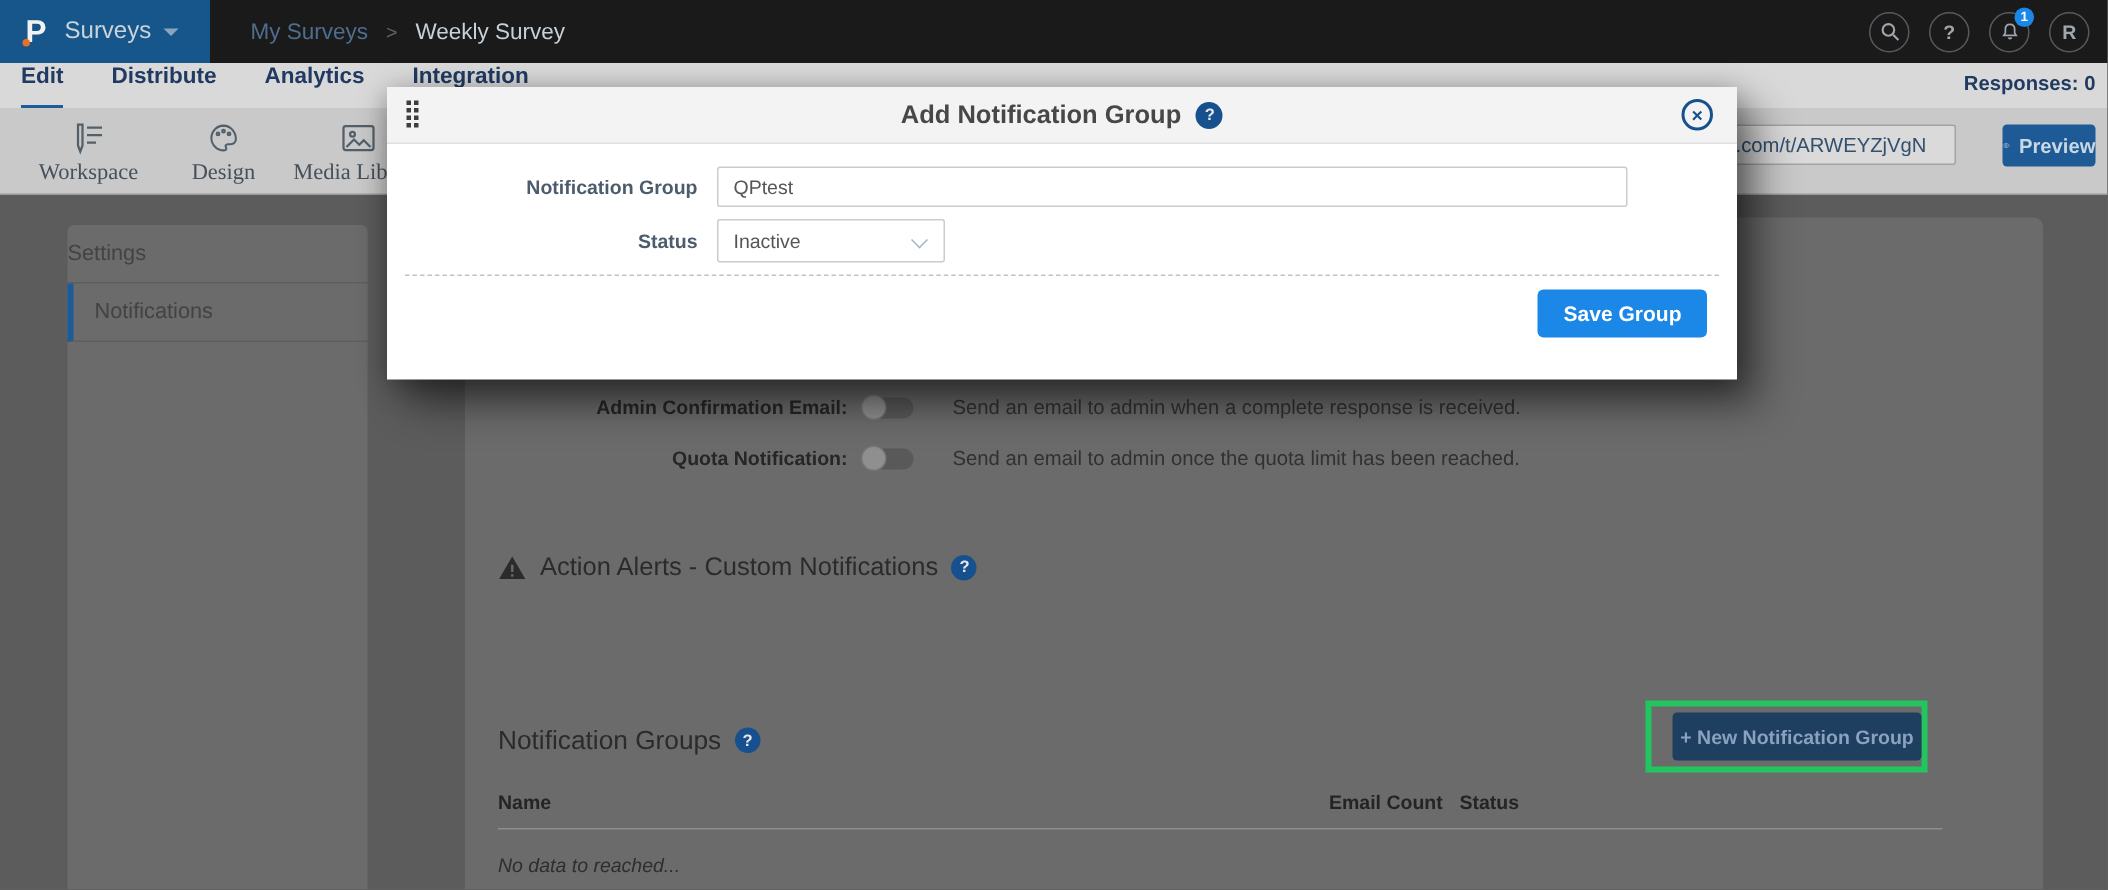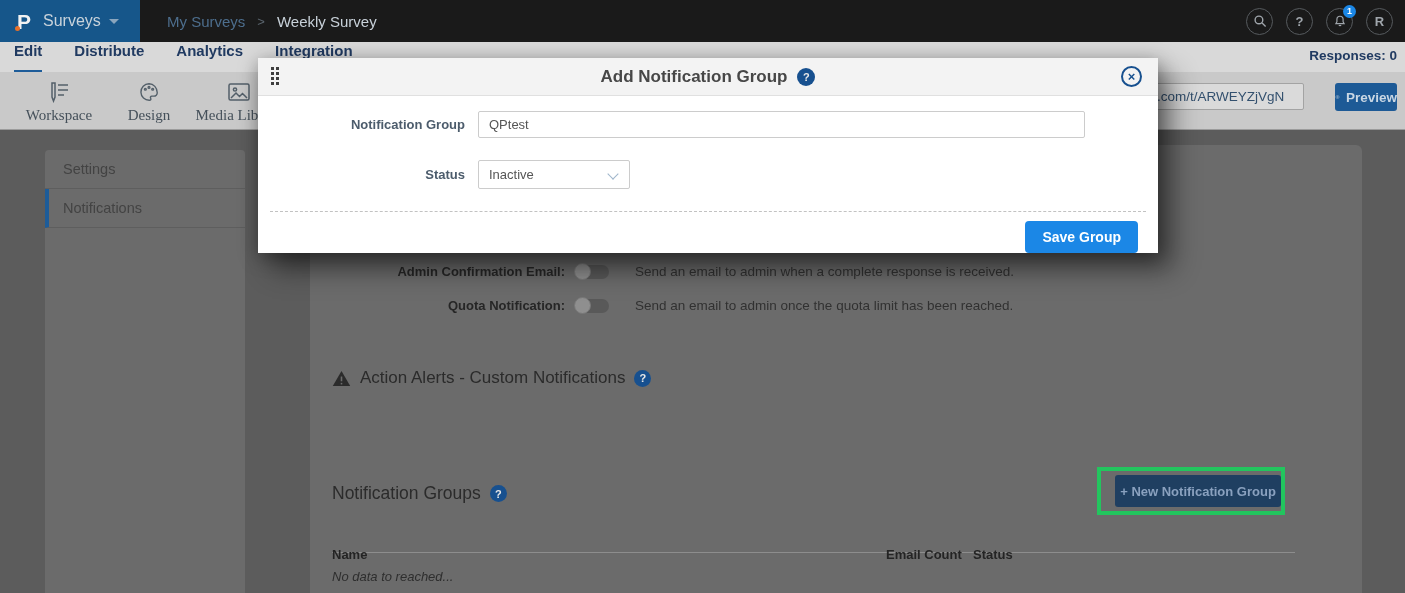--- a/index.html
+++ b/index.html
@@ -32,53 +32,53 @@
   .tools { display:flex; padding-left:14px; }
   .tool { width:90px; padding-top:9px; display:flex; flex-direction:column; align-items:center; gap:4px; color:#4e5a64; cursor:pointer; }
   .tool svg { stroke:#535f69; }
   .tool-label { font-size:15px; color:#45505a; white-space:nowrap;font-family:Liberation Serif, serif; }
   .url-input { position:absolute; right:101px; top:11px; width:168px; height:27px; background:#dadada; border:1px solid #a3a3a3; border-radius:2px; font-size:13.5px; color:#33506e; padding-left:8px; font-family:"Liberation Sans", sans-serif; }
   .preview-btn { position:absolute; right:8px; top:11px; height:28px; width:62px; background:#1d5a96; border:none; border-radius:3px; color:#c9d7e4; font-size:13.5px; font-weight:600; display:flex; align-items:center; justify-content:center; gap:6px; cursor:pointer; }
 
   
   .content { position:absolute; top:130px; left:0; width:100%; height:463px; background:#5c5c5c; z-index:1; }
   .sidebar { position:absolute; left:45px; top:20px; width:200px; height:443px; background:#6b6b6b; border-radius:4px 4px 0 0; }
-  .side-item { height:39px; line-height:39px; padding-left:18px; font-size:14.5px; color:#434343; border-bottom:1px solid #5e5e5e; cursor:pointer; }
+  .side-item { height:39px; line-height:39px; font-size:14.5px; color:#434343; border-bottom:1px solid #5e5e5e; cursor:pointer; }
   .side-item.active { border-left:4px solid #1d5c99; padding-left:14px; }
   .maincard { position:absolute; left:310px; top:15px; width:1052px; height:448px; background:#6b6b6b; border-radius:6px 6px 0 0; }
 
   .toggle-row { position:absolute; left:0; display:flex; align-items:center; }
   .t-label { width:255px; text-align:right; font-size:13px; font-weight:700; color:#262626; }
   .toggle { position:relative; margin-left:10px; width:34px; height:14px; background:#595959; border-radius:8px; cursor:pointer; flex:none; }
   .knob { position:absolute; left:-1px; top:-2px; width:17px; height:17px; border-radius:50%; background:#8f8f8f; border:1px solid #787878; }
   .t-desc { margin-left:26px; font-size:13.5px; color:#313131; }
 
   .sec-heading { position:absolute; left:22px; display:flex; align-items:center; gap:9px; font-size:17px; color:#2b2b2b; }
   .help-circle { width:17px; height:17px; border-radius:50%; background:#17508f; color:#e8e8e8; font-size:11px; font-weight:700; display:flex; align-items:center; justify-content:center; cursor:pointer; }
   .warn-icon svg { display:block; }
 
   .new-group-annotation { position:absolute; left:787px; top:322px; width:188px; height:48px; border:4px solid #22c55e; display:flex; align-items:center; justify-content:flex-end; }
   .new-group-btn { width:166px; height:32px; background:#1f3f61; border:none; border-radius:3px; color:#8aa1bf; font-size:13px; font-weight:700; cursor:pointer; font-family:"Liberation Sans", sans-serif; }
 
   .table { position:absolute; left:22px; top:382px; width:963px; }
   .thead { position:relative; height:26px; border-bottom:1px solid #8d8d8d; }
-  .th { position:absolute; top:20px; font-size:13px; font-weight:700; color:#242424; }
+  .th { position:absolute; top:0; font-size:13px; font-weight:700; color:#242424; }
   .th-name { left:0; } .th-email { left:554px; } .th-status { left:641px; }
   .empty-msg { margin-top:16px; font-size:13px; font-style:italic; color:#2e2e2e; }
 
   
   .modal { position:absolute; left:258px; top:58px; width:900px; height:195px; background:#ffffff; z-index:10;
            box-shadow: 14px 16px 26px rgba(0,0,0,0.45), 0 4px 18px rgba(0,0,0,0.35); }
   .modal-header { position:relative; height:38px; background:#f3f3f3; border-bottom:1px solid #e0e0e0; display:flex; align-items:center; justify-content:center; gap:10px; }
   .drag-handle { position:absolute; left:13px; top:9px; display:grid; grid-template-columns:repeat(2,5px); grid-auto-rows:5px; cursor:grab; }
   .drag-handle i { width:3px; height:3px; background:#3e3e3e; }
   .modal-title { font-size:17px; font-weight:700; color:#474747; }
   .modal-close { position:absolute; right:16px; top:8px; width:21px; height:21px; border:2px solid #17508f; border-radius:50%; color:#17508f; font-size:13px; font-weight:700; display:flex; align-items:center; justify-content:center; cursor:pointer; line-height:1; }
   .modal-body { padding-top:15px; }
-  .form-row { display:flex; align-items:center; margin-bottom:22px; }
+  .form-row { display:flex; align-items:center; margin-bottom:8px; }
   .f-label { width:207px; text-align:right; font-size:13px; font-weight:700; color:#4c5c6c; margin-right:13px; }
   .f-input { width:607px; height:27px; border:1px solid #cccccc; border-radius:2px; font-size:13px; color:#555; padding-left:10px; font-family:"Liberation Sans", sans-serif; }
   .f-select { position:relative; width:152px; height:29px; border:1px solid #cccccc; border-radius:2px; font-size:13px; color:#555; display:flex; align-items:center; padding-left:10px; cursor:pointer; }
   .sel-chevron { position:absolute; right:12px; top:9px; width:8px; height:8px; border-right:1.5px solid #9fb6cb; border-bottom:1.5px solid #9fb6cb; transform:rotate(45deg); }
   .dash-sep { border-top:1px dashed #c2c2c2; margin:0 12px; }
   .modal-footer { display:flex; justify-content:flex-end; padding:9px 20px 0 0; }
   .save-btn { background:#1b87e6; border:none; border-radius:4px; color:#fff; font-size:14px; font-weight:700; padding:8px 17px; cursor:pointer; font-family:"Liberation Sans", sans-serif; }
 </style>
 </head>
 <body>

